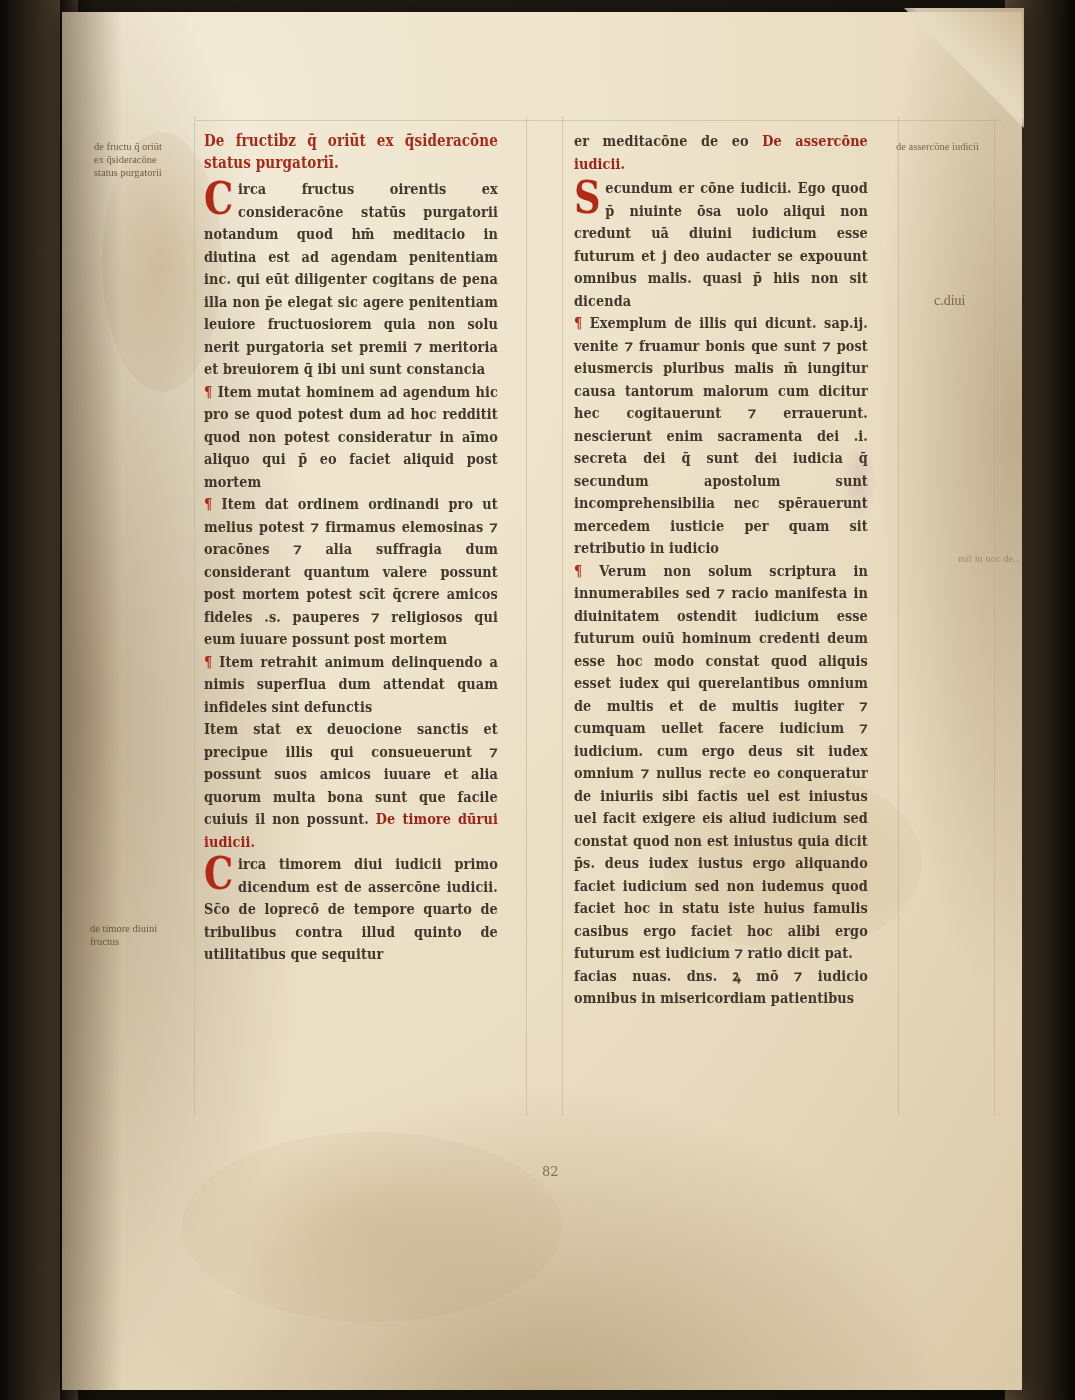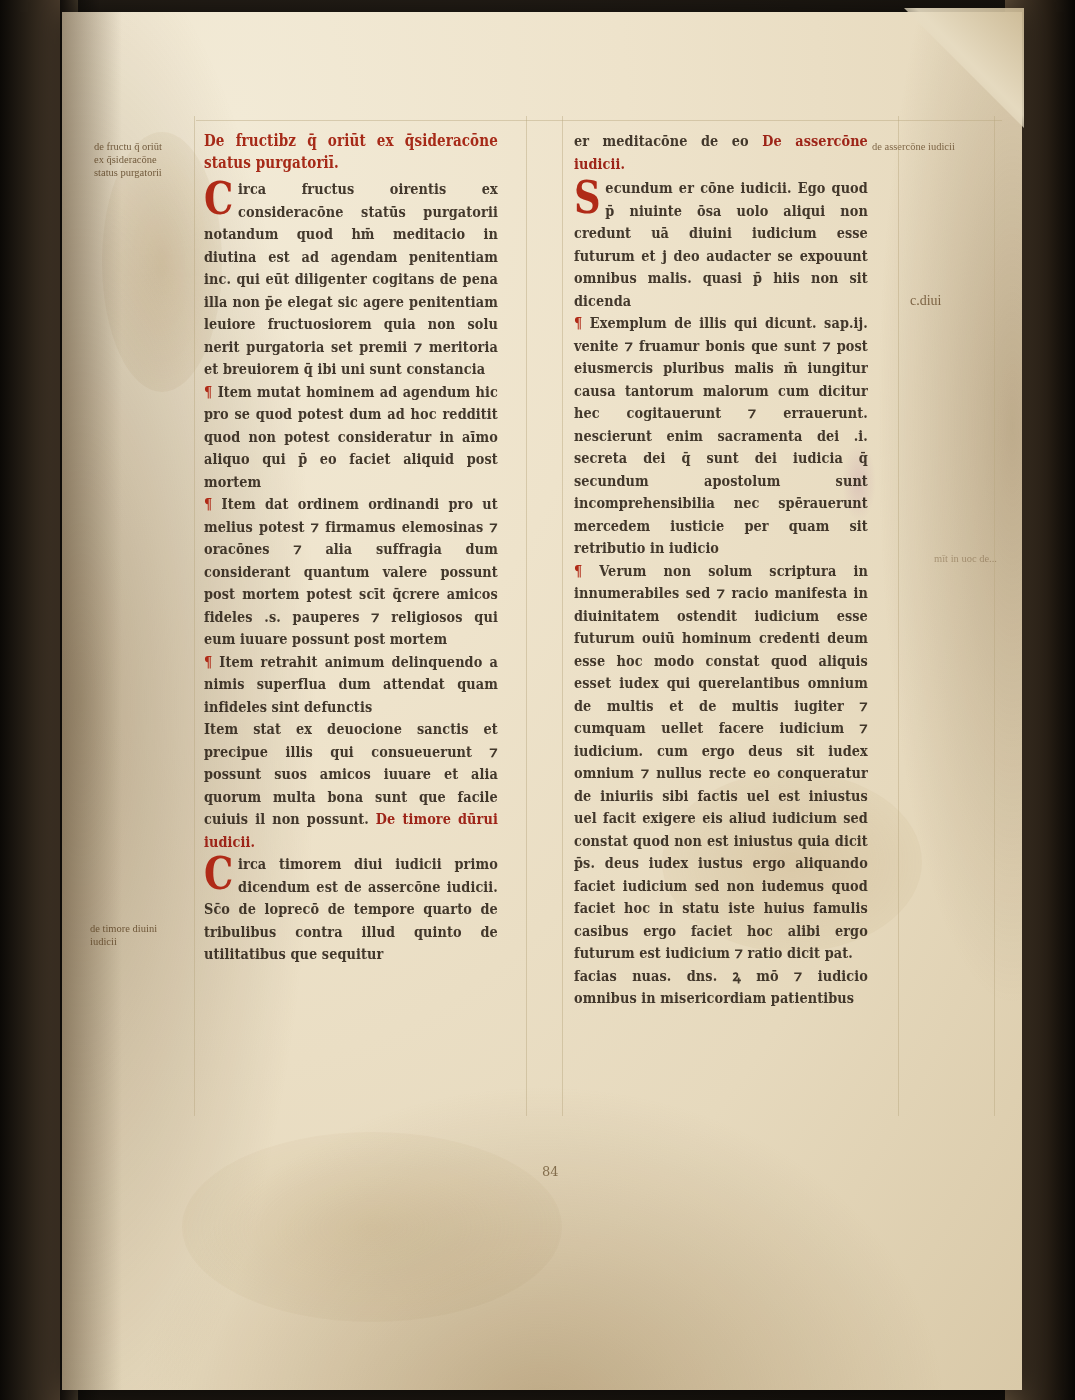--- a/index.html
+++ b/index.html
@@ -113,21 +113,21 @@
 
   
   .margin-note{
     position:absolute;
     color:#5e4526;
     font-size:10.5px;line-height:13px;
     font-family:Liberation Serif, serif;
     opacity:.85;
     width:70px;
   }
-  .margin-note.right{width:120px;color:#6b5030;}
+  .margin-note.right{width:120px;color:#6b5030;margin-left:24px;}
   .faint{opacity:.45;}
 
   .foliation{
     position:absolute;left:480px;top:1152px;
     color:#6d5533;font-size:13px;opacity:.8;
   }
   .pinkstain{
     position:absolute;width:34px;height:80px;border-radius:40%;
     background:radial-gradient(ellipse,#c59aa8 0%, rgba(197,154,168,0) 70%);
     opacity:.35;
@@ -150,26 +150,26 @@
     <div class="leaf-inner"></div>
     <div class="curl"></div>
     <div class="gutter"></div>
 
     <div class="stain" style="left:40px;top:120px;width:120px;height:260px;background:radial-gradient(ellipse,#c2ab84,rgba(194,171,132,0));opacity:.35;"></div>
     <div class="stain" style="left:600px;top:760px;width:260px;height:180px;background:radial-gradient(ellipse,#cdb78f,rgba(205,183,143,0));opacity:.28;"></div>
     <div class="stain" style="left:120px;top:1120px;width:380px;height:190px;background:radial-gradient(ellipse,#cbb78e,rgba(203,183,142,0));opacity:.25;"></div>
     <div class="pinkstain" style="left:780px;top:430px;"></div>
 
     <div class="margin-note" style="left:32px;top:128px;">de fructu q̄ oriūt ex q̄sideracōne status purgatorii</div>
-    <div class="margin-note" style="left:28px;top:910px;">de timore diuini iudicii</div>
+    <div class="margin-note" style="left:28px;top:910px;">de timore diuini fructus</div>
     <div class="margin-note right" style="left:810px;top:128px;">de assercōne iudicii</div>
     <div class="margin-note right" style="left:848px;top:282px;font-size:14px;">c.diui</div>
     <div class="margin-note right faint" style="left:872px;top:540px;">mīt in uoc de...</div>
 
-    <div class="foliation">84</div>
+    <div class="foliation">82</div>
 
     <div class="textblock">
       <div class="frame-line" style="left:-8px;top:-10px;width:806px;height:1px;"></div>
       <div class="frame-line" style="left:-10px;top:-14px;width:1px;height:1000px;"></div>
       <div class="frame-line" style="left:322px;top:-14px;width:1px;height:1000px;"></div>
       <div class="frame-line" style="left:358px;top:-14px;width:1px;height:1000px;"></div>
       <div class="frame-line" style="left:694px;top:-14px;width:1px;height:1000px;"></div>
       <div class="frame-line" style="left:790px;top:-14px;width:1px;height:1000px;"></div>
 
       <div class="col left gothic">

